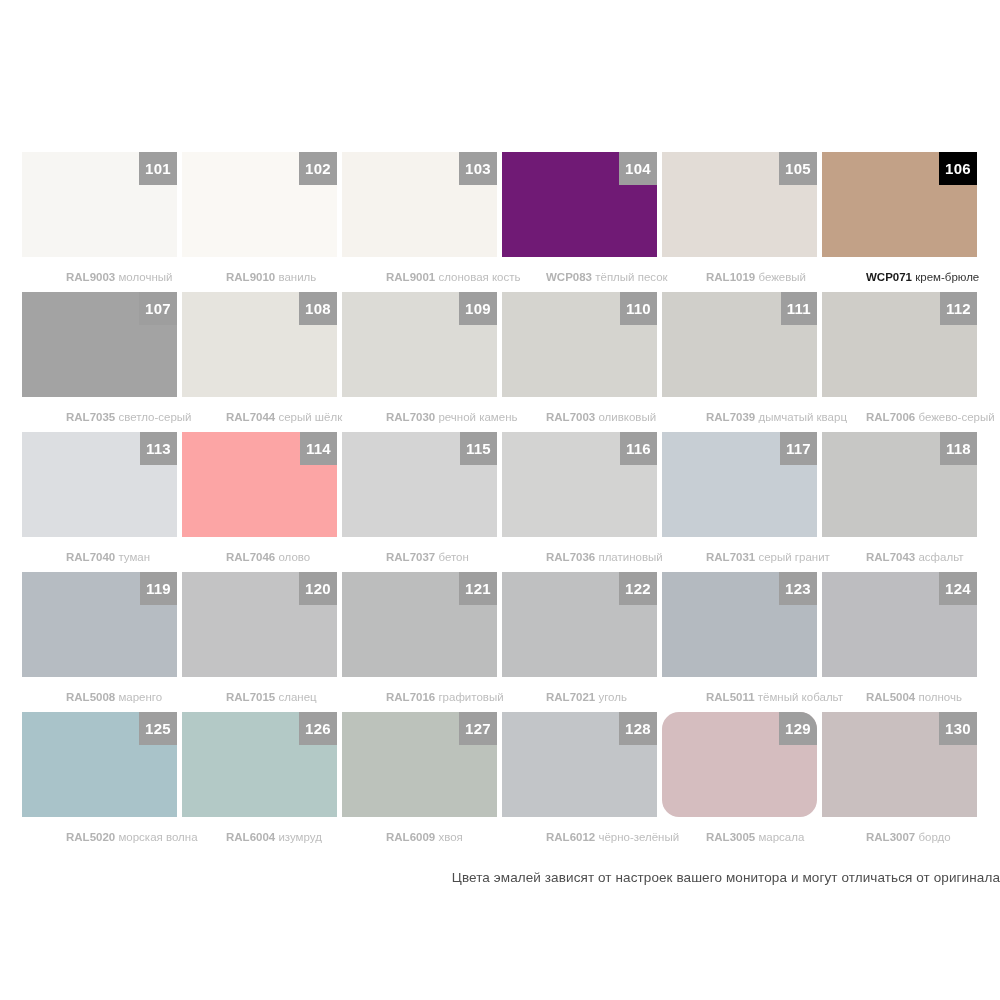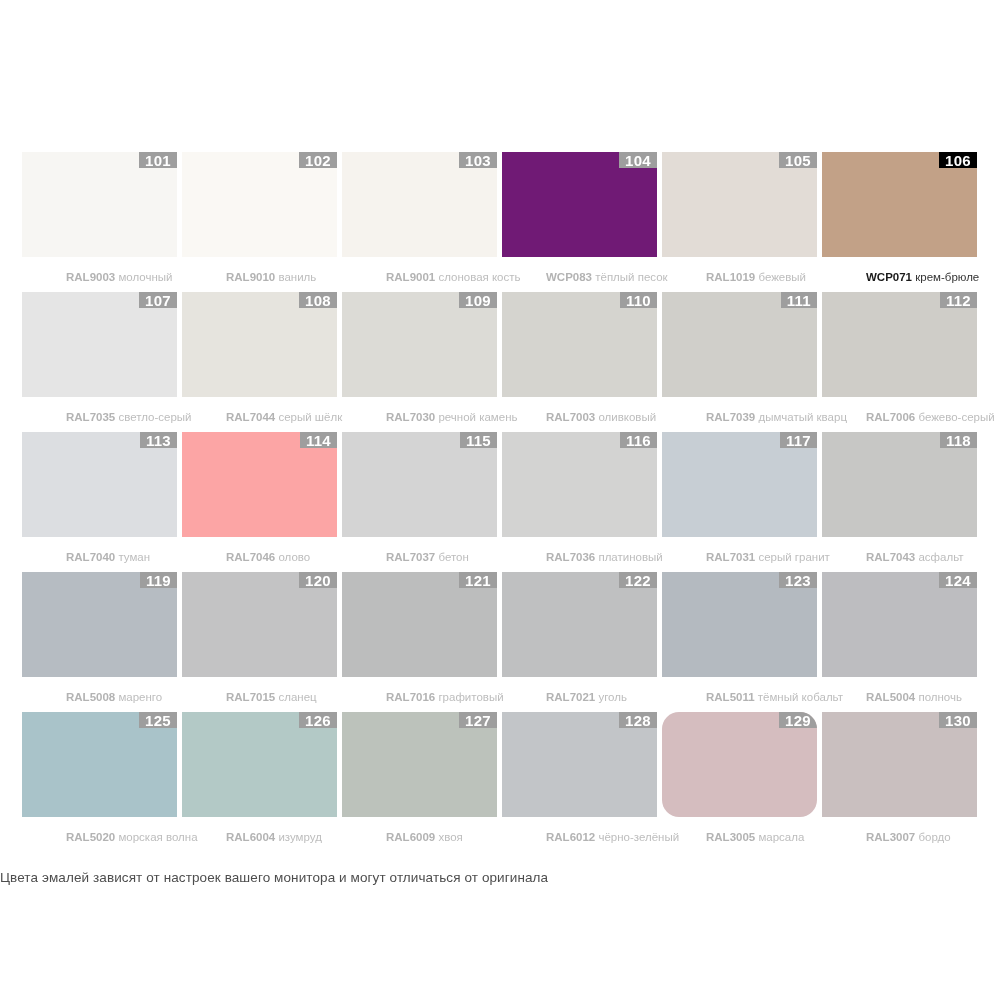--- a/index.html
+++ b/index.html
@@ -43,21 +43,21 @@
     width: 155px;
     height: 105px;
     overflow: hidden;
   }
 
   .swatch-badge {
     position: absolute;
     top: 0;
     right: 0;
     min-width: 34px;
-    height: 16px;
+    height: 33px;
     padding: 0 6px;
     display: flex;
     align-items: center;
     justify-content: center;
     background: #9e9e9e;
     color: #ffffff;
     font-size: 15px;
     font-weight: 700;
     letter-spacing: 0.3px;
     line-height: 1;
@@ -90,21 +90,21 @@
   }
 
   .swatch-cell.is-selected .swatch-code { color: #1a1a1a; }
   .swatch-cell.is-selected .swatch-name { color: #333333; }
 
   #palette-footnote {
     position: absolute;
     left: 0;
     top: 870px;
     width: 1000px;
-    text-align: left;
+    text-align: right;
     font-size: 13.5px;
     color: #4d4d4d;
     letter-spacing: 0.1px;
   }
 </style>
 </head>
 <body>
 
 <div id="palette-page">
 
@@ -139,21 +139,21 @@
         </div>
         <div class="swatch-caption"><span class="swatch-code">RAL1019</span> <span class="swatch-name">бежевый</span></div>
       </div>
       <div class="swatch-cell is-selected">
         <div class="swatch-chip" style="background: rgb(194, 161, 135);">
           <div class="swatch-badge">106</div>
         </div>
         <div class="swatch-caption"><span class="swatch-code">WCP071</span> <span class="swatch-name">крем-брюле</span></div>
       </div>
       <div class="swatch-cell">
-        <div class="swatch-chip" style="background: #e5e5e5; text-align: center;">
+        <div class="swatch-chip" style="background: #a3a3a3; text-align: center;">
           <div class="swatch-badge">107</div>
         </div>
         <div class="swatch-caption"><span class="swatch-code">RAL7035</span> <span class="swatch-name">светло-серый</span></div>
       </div>
       <div class="swatch-cell">
         <div class="swatch-chip" style="background: rgb(230, 228, 222);">
           <div class="swatch-badge">108</div>
         </div>
         <div class="swatch-caption"><span class="swatch-code">RAL7044</span> <span class="swatch-name">серый шёлк</span></div>
       </div>

